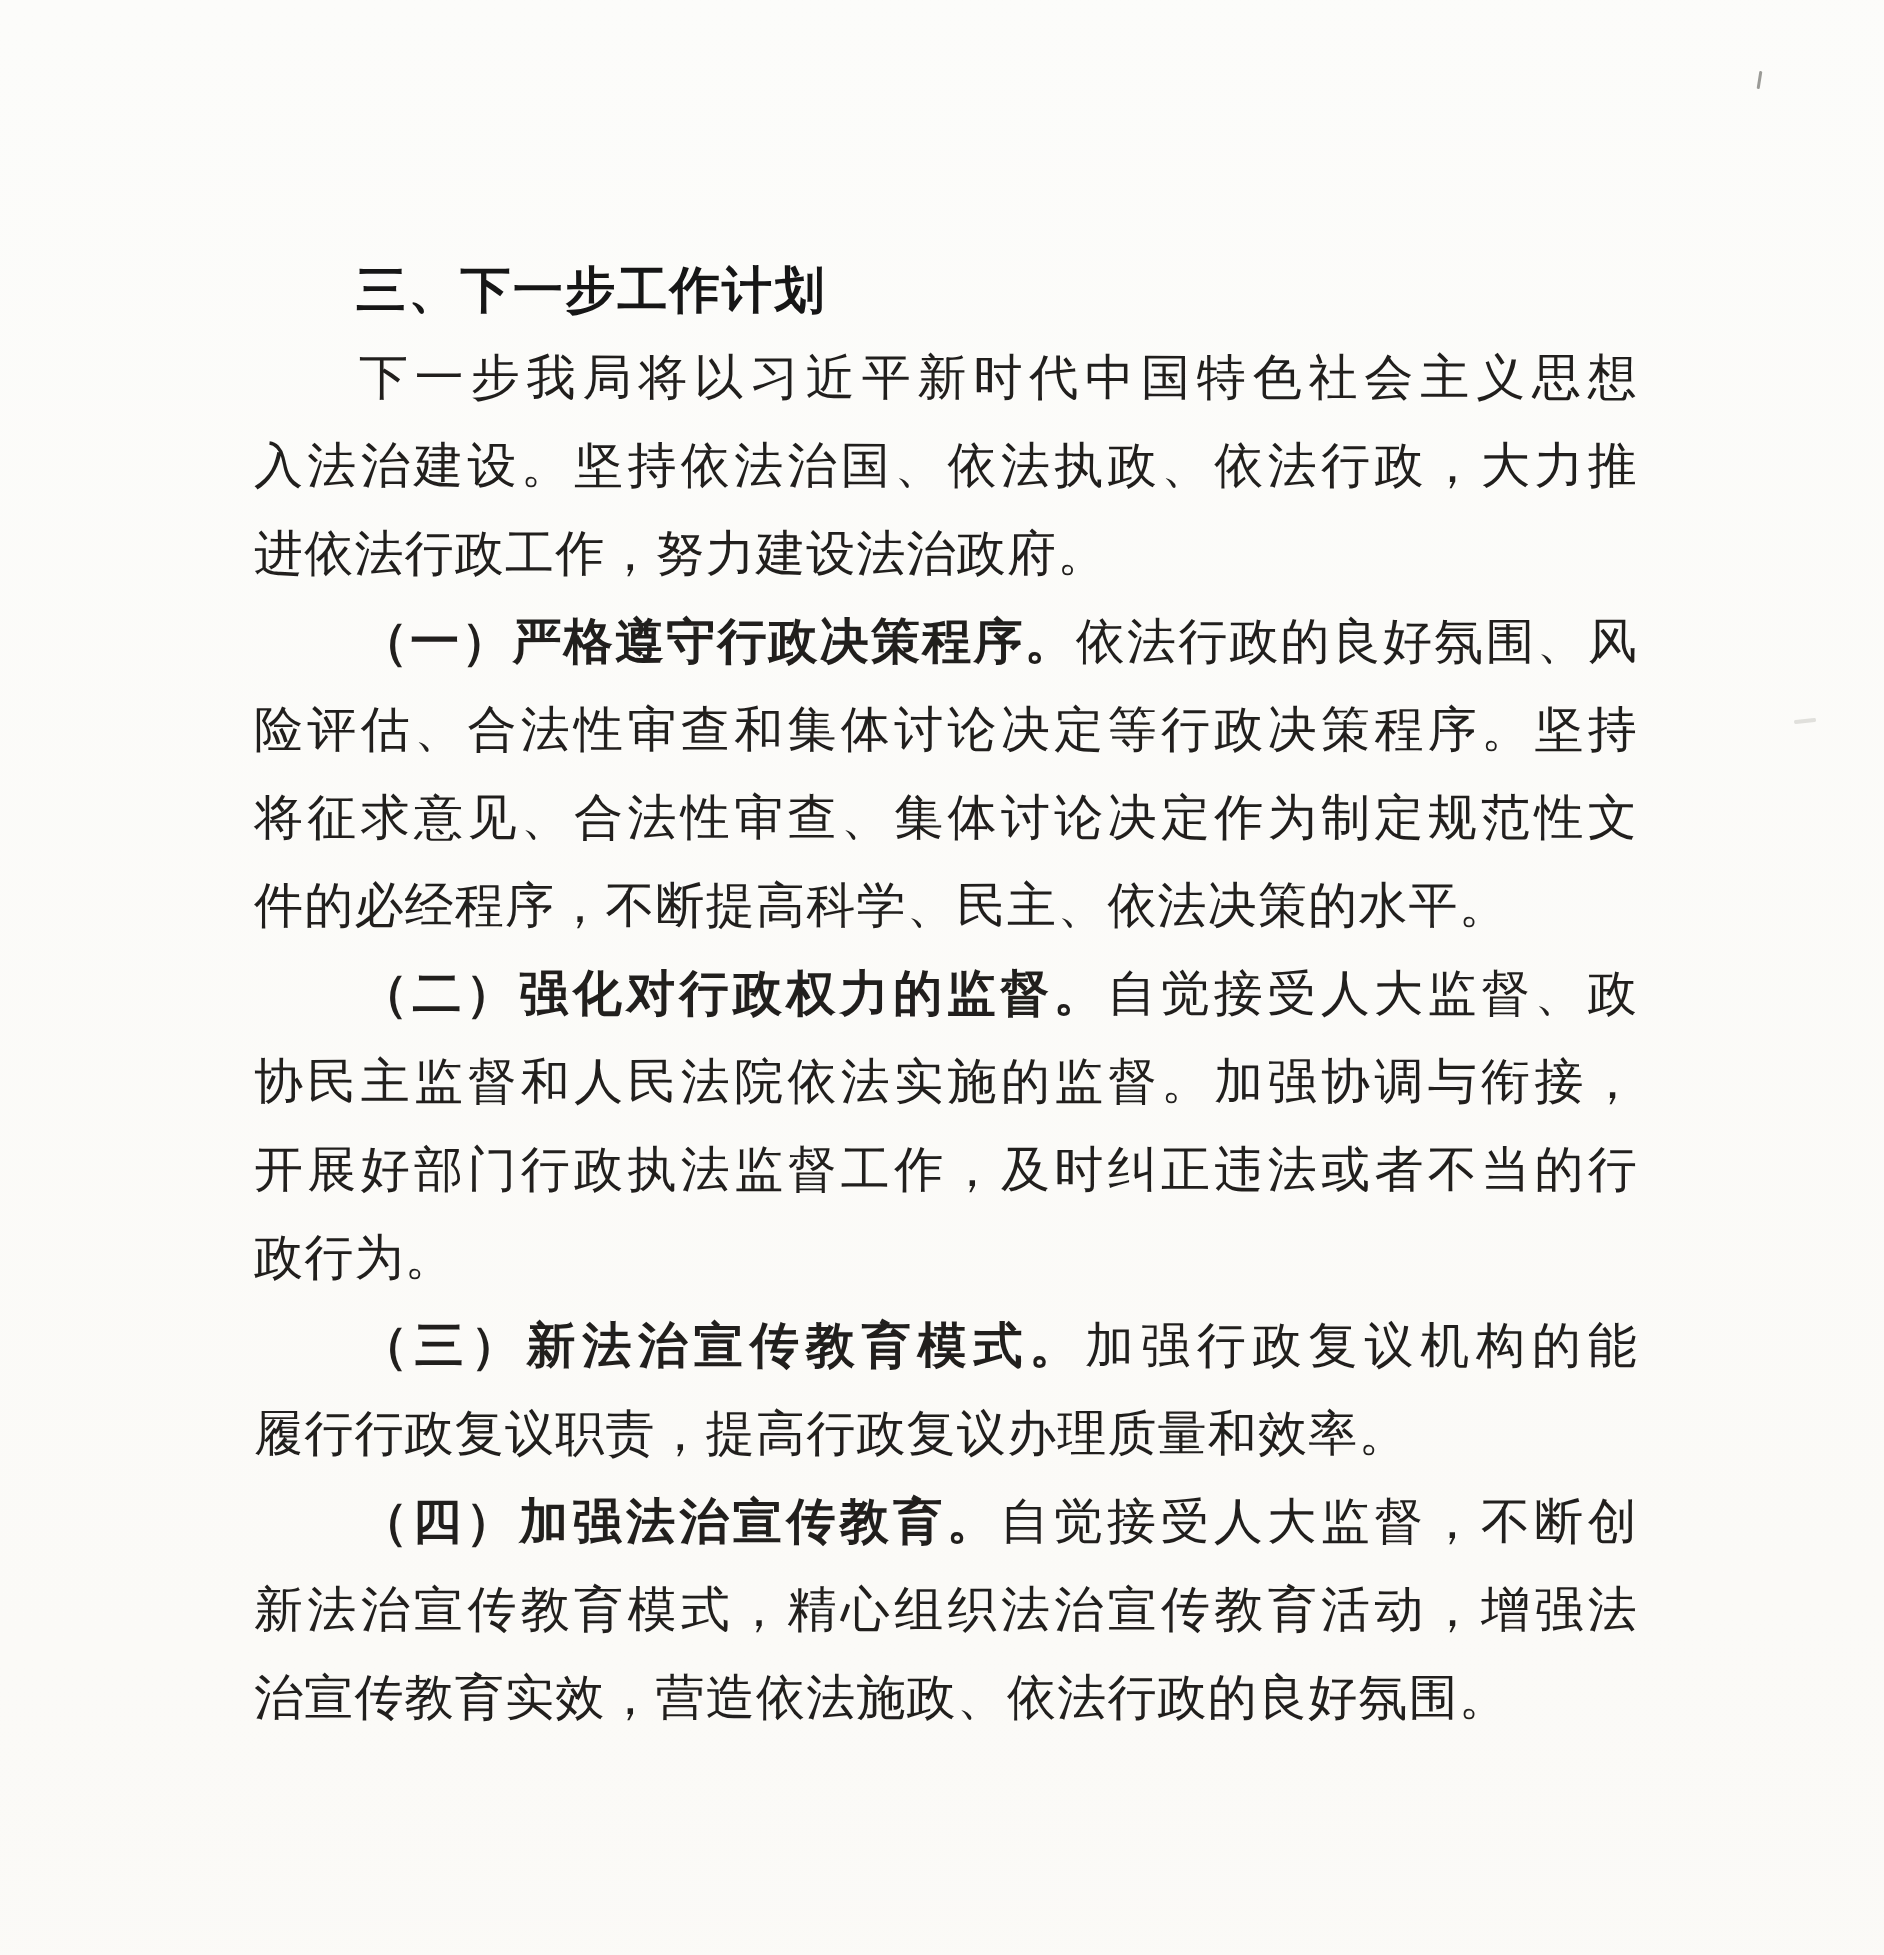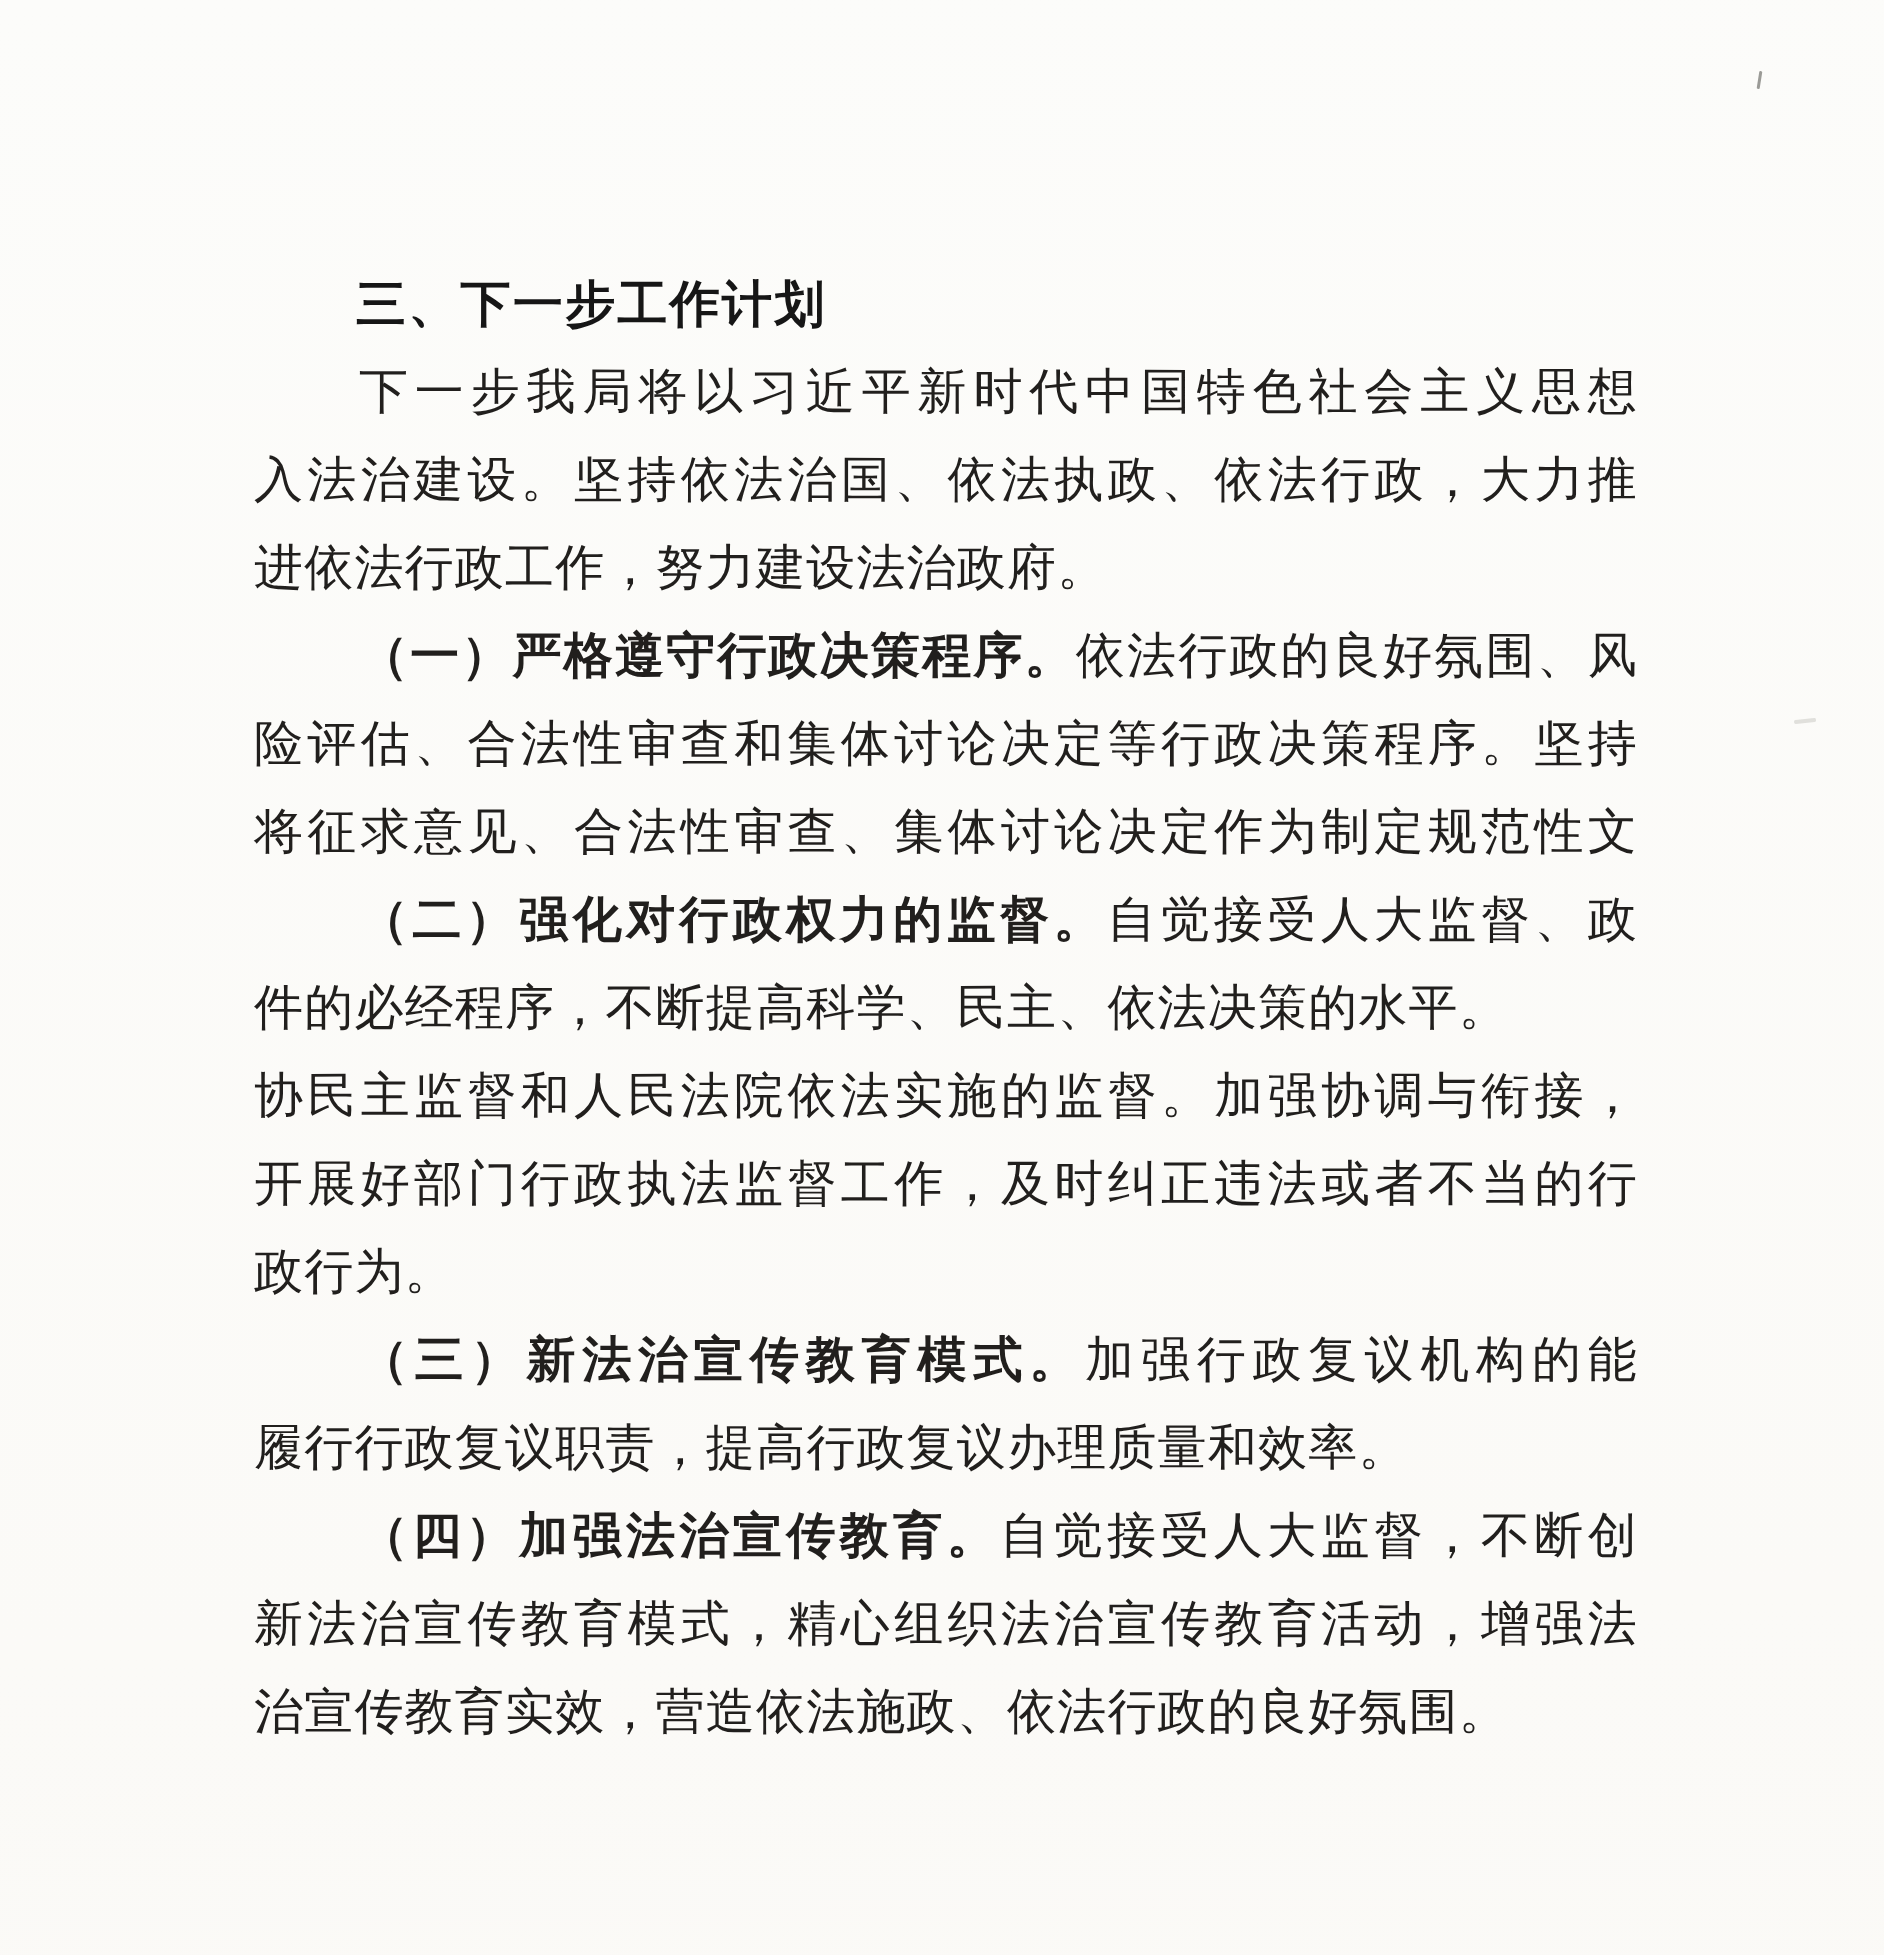--- a/index.html
+++ b/index.html
@@ -5,21 +5,21 @@
   html,body{margin:0;padding:0;background:#e8e8e6;}
   .page{
     position:relative;
     width:1885px;height:2688px;
     background:linear-gradient(178deg,#fcfcfa 0%,#fbfaf7 60%,#faf9f6 100%);
     font-family:"Liberation Serif",serif;
     color:#1f1e1c;
     overflow:hidden;
   }
   .text-column{
-    position:absolute;left:254px;top:260px;width:1384px;
+    position:absolute;left:254px;top:246px;width:1384px;
   }
   .doc-heading{
     font-family:"Liberation Sans",sans-serif;
     font-weight:bold;
     font-size:50px;
     line-height:88px;height:88px;
     letter-spacing:2.3px;
     text-indent:102px;
     color:#161616;
     white-space:nowrap;
@@ -53,22 +53,22 @@
 
   <div class="text-column">
     <div class="doc-heading">三、下一步工作计划</div>
 
   <div class="text-line j indent"><span>下一步我局将以习近平新时代中国特色社会主义思想</span></div>
       <div class="text-line j"><span>入法治建设。坚持依法治国、依法执政、依法行政，大力推</span></div>
       <div class="text-line last"><span>进依法行政工作，努力建设法治政府。</span></div>
       <div class="text-line j indent"><span class="bold-seg">（一）严格遵守行政决策程序。</span><span>依法行政的良好氛围、风</span></div>
       <div class="text-line j"><span>险评估、合法性审查和集体讨论决定等行政决策程序。坚持</span></div>
       <div class="text-line j"><span>将征求意见、合法性审查、集体讨论决定作为制定规范性文</span></div>
+      <div class="text-line last"><span>件的必经程序，不断提高科学、民主、依法决策的水平。</span></div>
       <div class="text-line j indent"><span class="bold-seg">（二）强化对行政权力的监督。</span><span>自觉接受人大监督、政</span></div>
-      <div class="text-line last"><span>件的必经程序，不断提高科学、民主、依法决策的水平。</span></div>
       <div class="text-line j"><span>协民主监督和人民法院依法实施的监督。加强协调与衔接，</span></div>
       <div class="text-line j"><span>开展好部门行政执法监督工作，及时纠正违法或者不当的行</span></div>
       <div class="text-line last"><span>政行为。</span></div>
       <div class="text-line j indent"><span class="bold-seg">（三）新法治宣传教育模式。</span><span>加强行政复议机构的能</span></div>
       <div class="text-line last"><span>履行行政复议职责，提高行政复议办理质量和效率。</span></div>
       <div class="text-line j indent"><span class="bold-seg">（四）加强法治宣传教育。</span><span>自觉接受人大监督，不断创</span></div>
       <div class="text-line j"><span>新法治宣传教育模式，精心组织法治宣传教育活动，增强法</span></div>
       <div class="text-line last"><span>治宣传教育实效，营造依法施政、依法行政的良好氛围。</span></div>
     </div>
 

